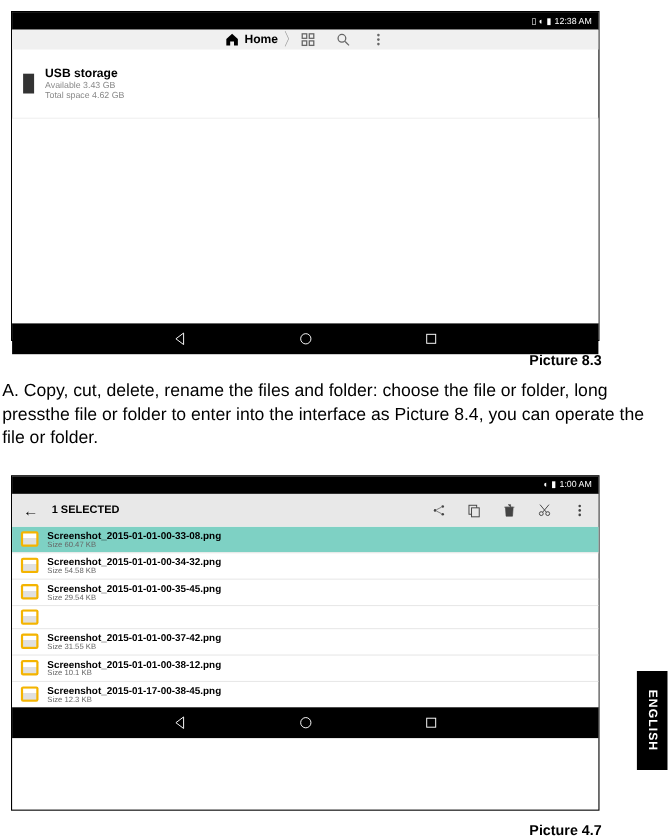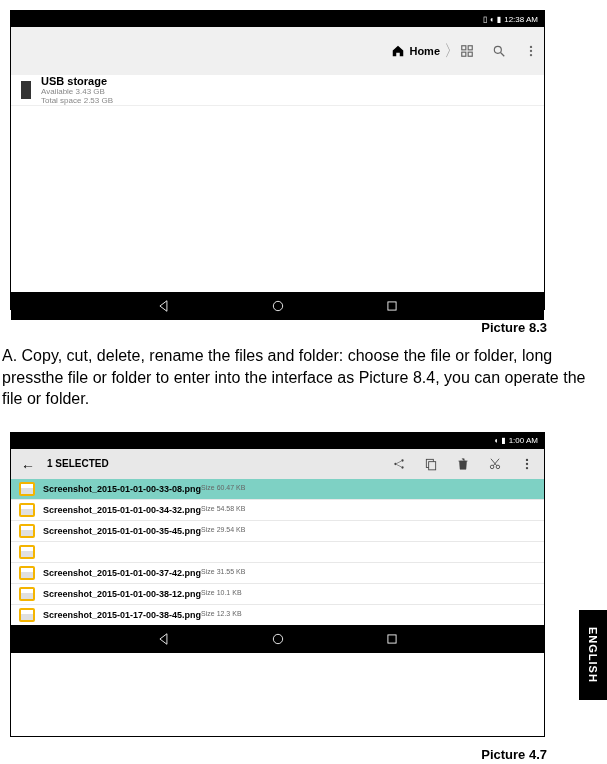--- a/index.html
+++ b/index.html
@@ -1,47 +1,47 @@
 <!DOCTYPE html>
 <html><head>
 <meta charset="utf-8">
 <style>
 *{margin:0;padding:0;box-sizing:border-box;font-family:Arial,sans-serif}
 body{width:607px;height:764px;background:#fff;position:relative}
 .screenshot{border:1px solid #000;margin:10px;background:#fff}
 .ss1{width:535px;height:300px}
 .ss2{width:535px;height:305px}
 .status-bar{background:#000;height:16px;color:#fff;font-size:8px;display:flex;justify-content:flex-end;align-items:center;padding:0 6px;gap:3px}
-.app-bar{background:#f0f0f0;height:48px;display:flex;align-items:center;padding:0 6px;justify-content:flex-end}
+.app-bar{background:#f0f0f0;height:18px;display:flex;align-items:center;padding:0 6px;justify-content:center}
 .breadcrumb{display:flex;align-items:center;gap:4px}
 .home-icon{width:14px;height:14px}
 .crumb-text{font-size:11px;font-weight:bold}
 .chevron{font-size:16px;color:#999}
 .app-icons{display:flex;gap:18px;align-items:center}
 .icon-sm{width:14px;height:14px;color:#444}
-.storage-row{display:flex;align-items:center;gap:10px;padding:0 10px;border-bottom:1px solid #eee}
+.storage-row{display:flex;align-items:center;gap:10px;padding:16px 10px;border-bottom:1px solid #eee}
 .usb-icon{width:10px;height:18px;background:#333}
 .storage-title{font-size:11px;font-weight:bold}
 .storage-sub{font-size:8px;color:#888}
 .content1{height:186px;background:#fff}
 .nav-bar{background:#000;height:28px;display:flex;justify-content:center;align-items:center;gap:100px;color:#fff}
 .nav-icon{width:14px;height:14px}
 .caption{font-size:13px;font-weight:bold;text-align:right;margin:2px 60px 6px 12px}
 .body-text{font-size:16px;line-height:1.35;padding:4px 10px 12px 2px}
 .app-bar2{background:#e8e8e8;height:30px;display:flex;align-items:center;padding:0 10px;justify-content:space-between}
 .sel-left{display:flex;align-items:center;gap:12px}
 .back-arrow{font-size:14px;font-weight:bold}
 .sel-text{font-size:10px;font-weight:bold}
 .action-icons{display:flex;gap:18px;align-items:center}
 .file-list{background:#fff}
 .file-row{display:flex;align-items:center;padding:3px 8px;gap:8px}
 .file-row.selected{background:#7ed1c4}
 .file-icon{width:16px;height:14px;background:#f4b400;border-radius:2px;position:relative;flex-shrink:0}
 .file-icon::before{content:"";position:absolute;top:2px;left:2px;right:2px;bottom:2px;background:linear-gradient(#fff 40%,#e0e0e0 40%)}
-.file-info{display:flex;flex-direction:row}
+.file-info{display:flex;flex-direction:column}
 .file-name{font-size:9px;font-weight:bold}
 .file-size{font-size:7px;color:#666}
 .divider{height:1px;background:#e8e8e8}
 .side-tab{position:absolute;right:0;top:610px;width:28px;height:90px;background:#000;color:#fff;font-size:11px;font-weight:bold;letter-spacing:1px;writing-mode:vertical-rl;display:flex;align-items:center;justify-content:center}
 </style>
 </head>
 <body>
 
 <div class="screenshot ss1">
   <div class="status-bar">
@@ -72,21 +72,21 @@
           <circle cx="12" cy="12" r="2" fill="#666"></circle>
           <circle cx="12" cy="19" r="2" fill="#666"></circle>
         </svg>
     </div>
   </div>
   <div class="storage-row">
     <div class="usb-icon"></div>
     <div>
       <div class="storage-title">USB storage</div>
       <div class="storage-sub">Available 3.43 GB</div>
-      <div class="storage-sub">Total space 2.53 GB</div>
+      <div class="storage-sub">Total space 4.62 GB</div>
     </div>
   </div>
   <div class="content1"></div>
   <div class="nav-bar">
     <svg class="nav-icon" viewBox="0 0 24 24">
         <path d="M17 3l-12 9 12 9z" fill="none" stroke="#fff" stroke-width="1.5"></path>
       </svg>
     <svg class="nav-icon" viewBox="0 0 24 24">
         <circle cx="12" cy="12" r="8" fill="none" stroke="#fff" stroke-width="1.5"></circle>
       </svg>

